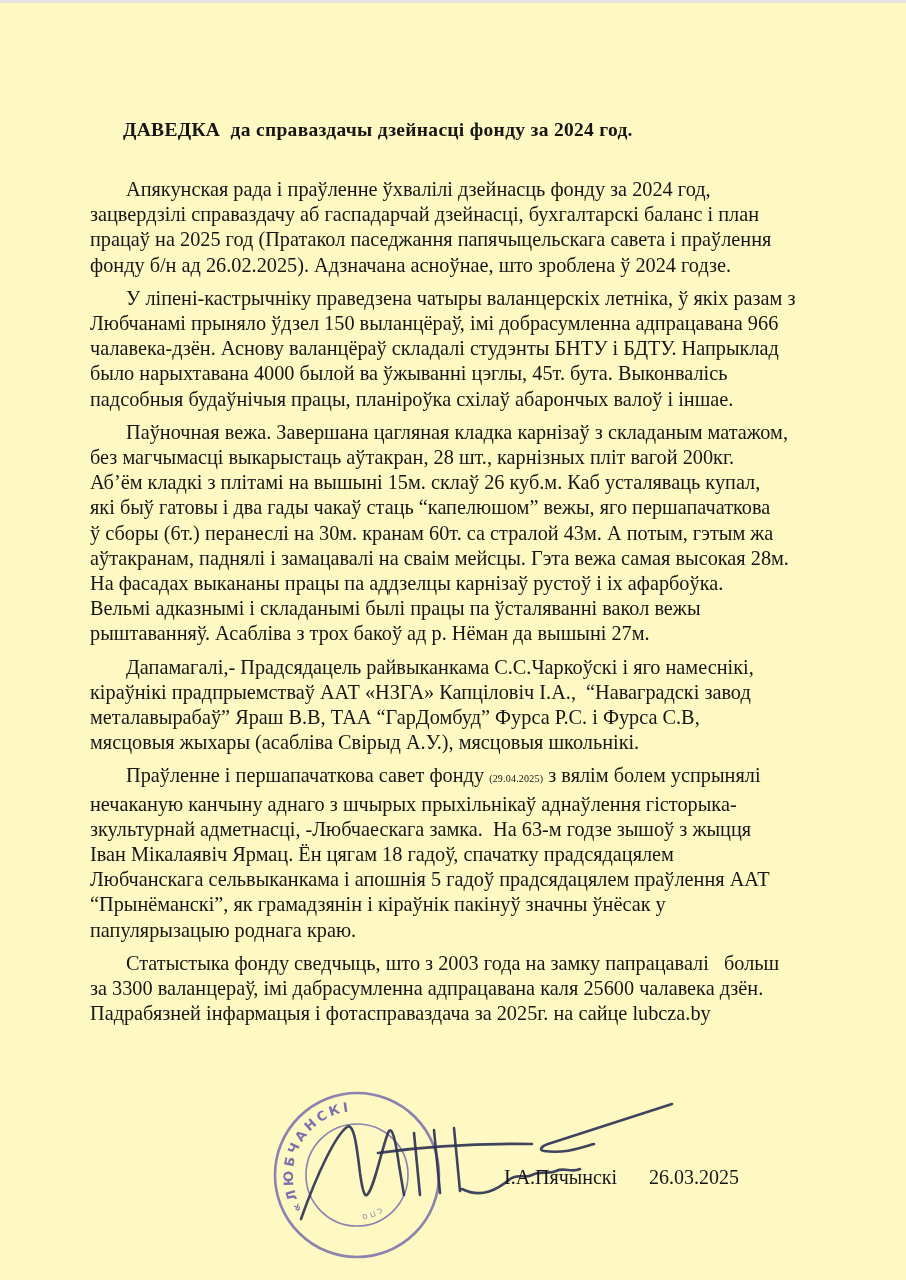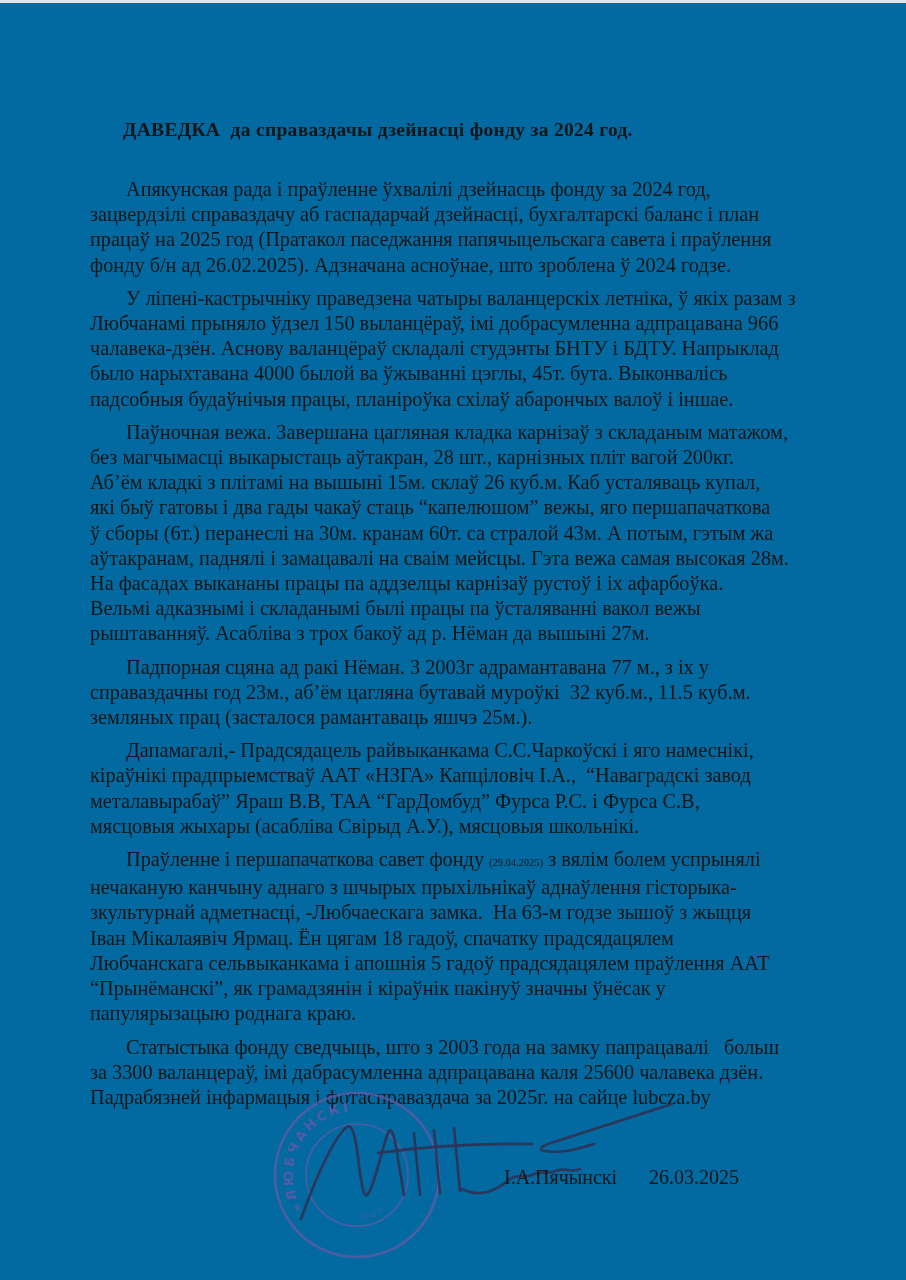--- a/index.html
+++ b/index.html
@@ -5,21 +5,21 @@
   html, body {
     margin: 0; padding: 0;
     width: 906px; height: 1280px;
     overflow: hidden;
     background: #fdfdfc;
     font-family: "Liberation Serif", serif;
     color: #161616;
   }
   .scan-page {
     position: absolute; inset: 0;
-    background: #0369a1;
+    background: #fef9c3;
     border-top: 3px solid #e6e4e2;
   }
   .doc-title {
     position: absolute;
     left: 123px; top: 116px;
     margin: 0;
     font-size: 19.5px;
     font-weight: bold;
     white-space: pre;
     letter-spacing: 0.3px;
@@ -89,23 +89,20 @@
 падсобныя будаўнічыя працы, планіроўка схілаў абарончых валоў і іншае.</p>
     <p class="para">Паўночная вежа. Завершана цагляная кладка карнізаў з складаным матажом,
 без магчымасці выкарыстаць аўтакран, 28 шт., карнізных пліт вагой 200кг.
 Аб’ём кладкі з плітамі на вышыні 15м. склаў 26 куб.м. Каб усталяваць купал,
 які быў гатовы і два гады чакаў стаць “капелюшом” вежы, яго першапачаткова
 ў сборы (6т.) перанеслі на 30м. кранам 60т. са стралой 43м. А потым, гэтым жа
 аўтакранам, паднялі і замацавалі на сваім мейсцы. Гэта вежа самая высокая 28м.
 На фасадах выкананы працы па аддзелцы карнізаў рустоў і іх афарбоўка.
 Вельмі адказнымі і складанымі былі працы па ўсталяванні вакол вежы
 рыштаванняў. Асабліва з трох бакоў ад р. Нёман да вышыні 27м.</p>
-    <p class="para">Падпорная сцяна ад ракі Нёман. З 2003г адрамантавана 77 м., з іх у
-справаздачны год 23м., аб’ём цагляна бутавай муроўкі  32 куб.м., 11.5 куб.м.
-земляных прац (засталося рамантаваць яшчэ 25м.).</p>
     <p class="para">Дапамагалі,- Прадсядацель райвыканкама С.С.Чаркоўскі і яго намеснікі,
 кіраўнікі прадпрыемстваў ААТ «НЗГА» Капціловіч І.А.,  “Наваградскі завод
 металавырабаў” Яраш В.В, ТАА “ГарДомбуд” Фурса Р.С. і Фурса С.В,
 мясцовыя жыхары (асабліва Свірыд А.У.), мясцовыя школьнікі.</p>
     <p class="para"><span>Праўленне і першапачаткова савет фонду </span><span class="small-date">(29.04.2025)</span><span> з вялім болем успрынялі
 нечаканую канчыну аднаго з шчырых прыхільнікаў аднаўлення гісторыка-
 зкультурнай адметнасці, -Любчаескага замка.  На 63-м годзе зышоў з жыцця
 Іван Мікалаявіч Ярмац. Ён цягам 18 гадоў, спачатку прадсядацялем
 Любчанскага сельвыканкама і апошнія 5 гадоў прадсядацялем праўлення ААТ
 “Прынёманскі”, як грамадзянін і кіраўнік пакінуў значны ўнёсак у

